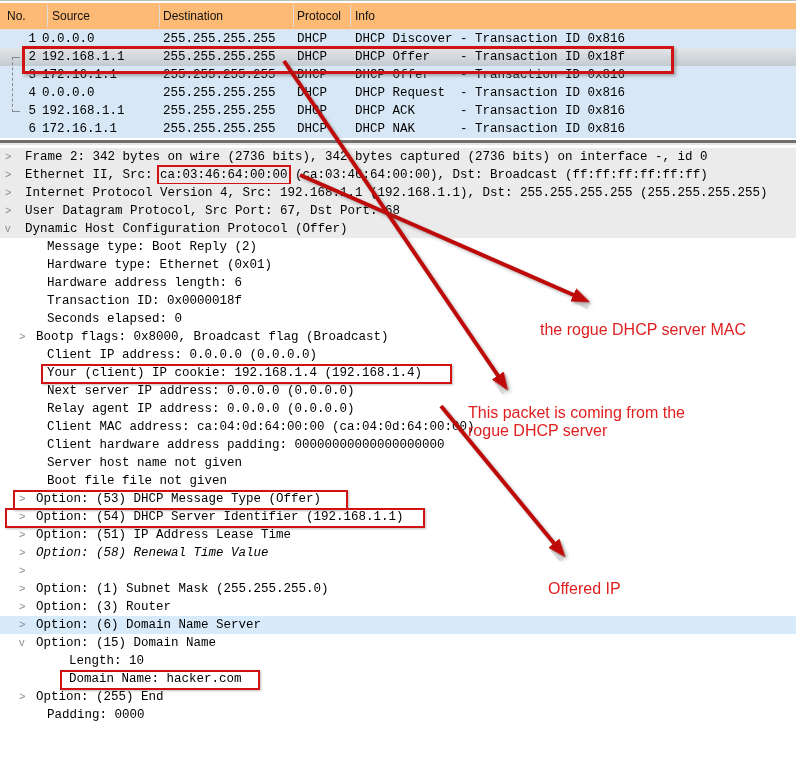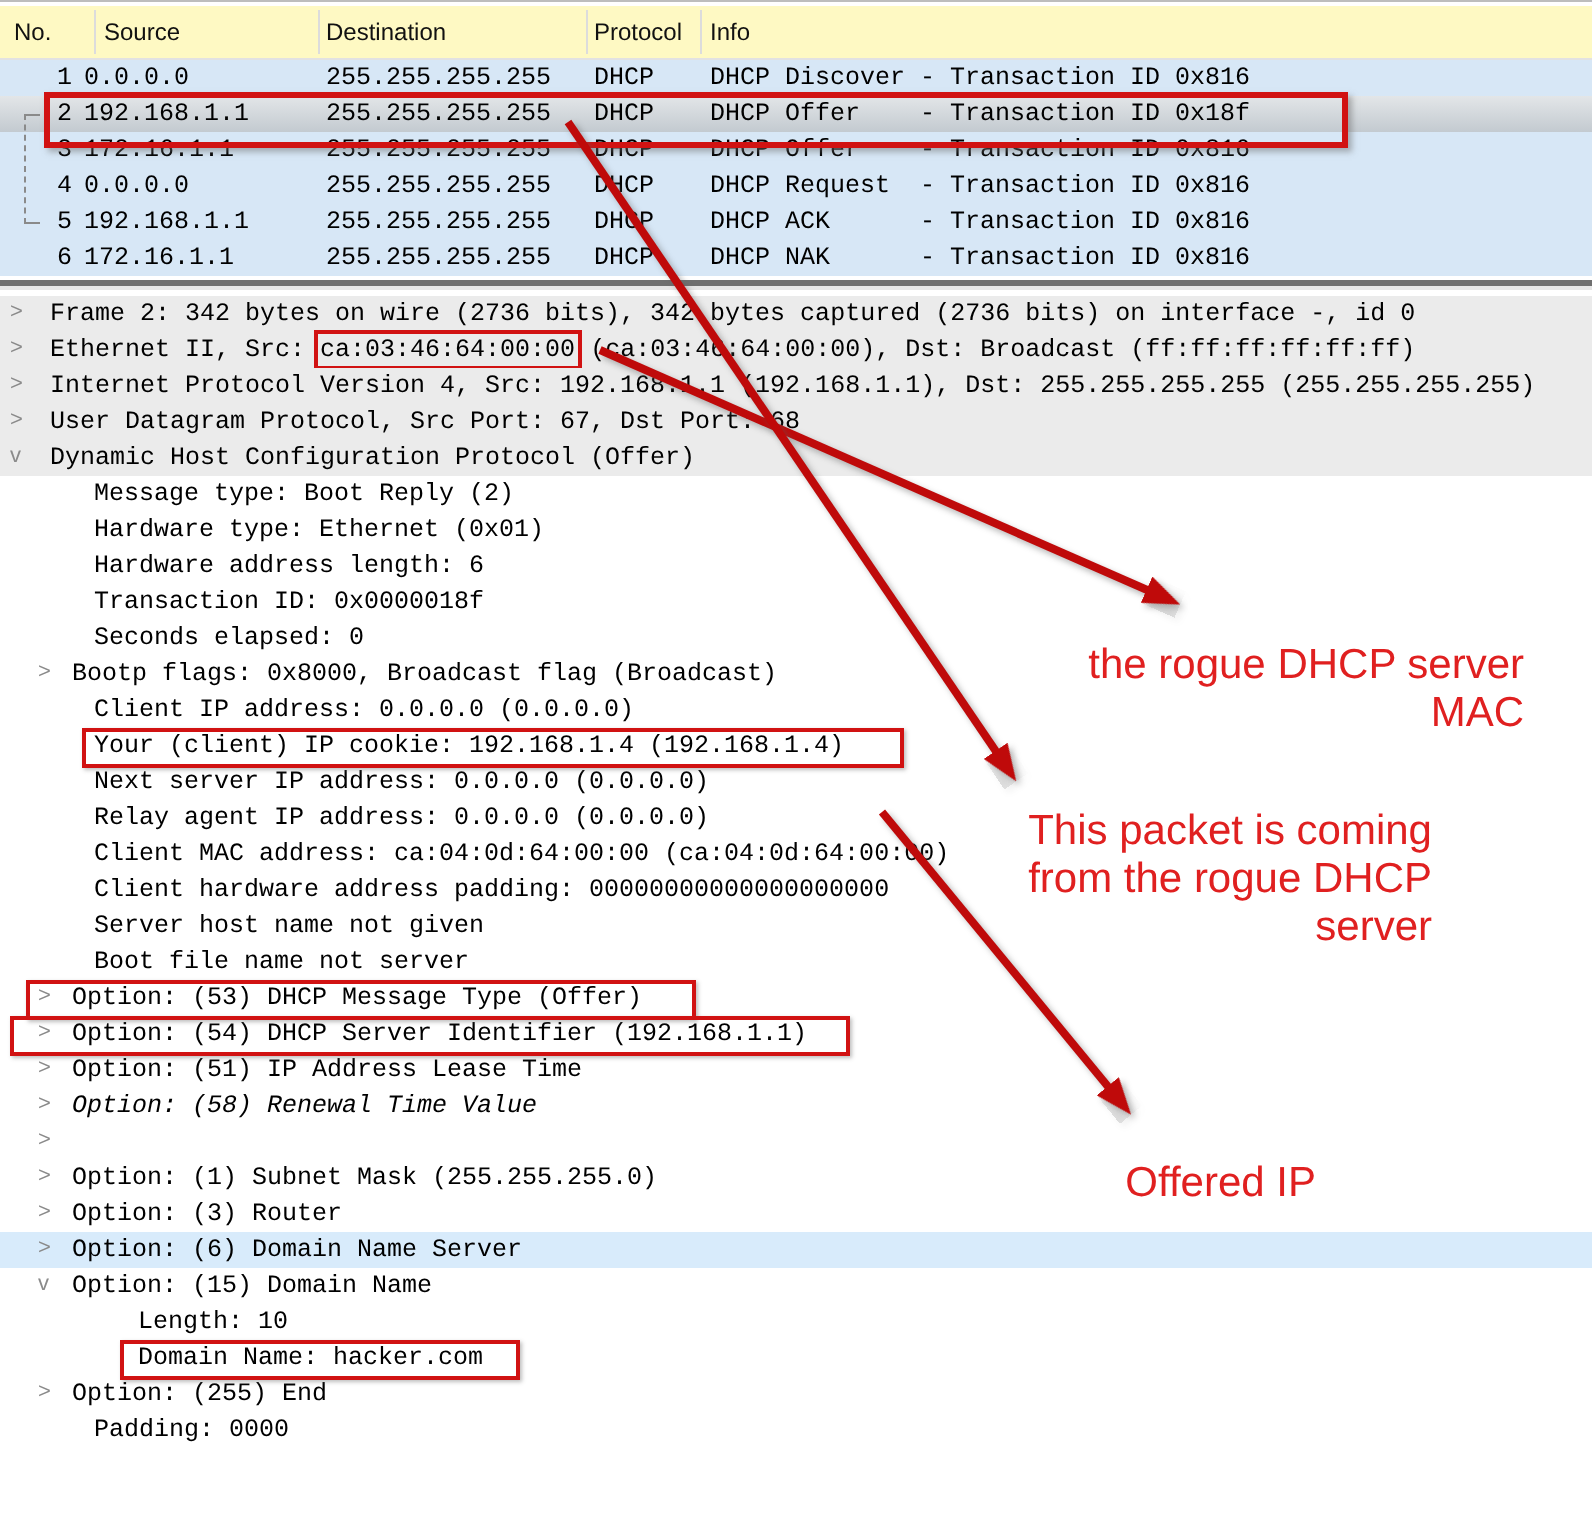--- a/index.html
+++ b/index.html
@@ -1,20 +1,20 @@
 <!DOCTYPE html>
 <html><head>
 <meta charset="utf-8">
 <style>
   html,body{margin:0;padding:0;background:#fff;}
   .screen{position:relative;width:796px;height:768px;background:#ffffff;overflow:hidden;
           font-family:"Liberation Mono","DejaVu Sans Mono",monospace;border-top:1px solid #bdbdbd;}
 
   
-  .phead{position:absolute;top:2px;left:0;width:796px;height:26px;background:#fef9c3;
+  .phead{position:absolute;top:2px;left:0;width:796px;height:26px;background:#fdba74;
          border-bottom:1px solid #e2e2e2;font-family:"Liberation Sans",sans-serif;
          font-size:12px;color:#111;}
   .phead .hcell{position:absolute;top:6px;}
   .h-no{left:7px}.h-src{left:52px}.h-dst{left:163px}.h-proto{left:297px}.h-info{left:355px}
   .hsep{position:absolute;top:2px;height:22px;width:1px;background:#dcdcdc;}
   .s1{left:47px}.s2{left:159px}.s3{left:293px}.s4{left:350px}
 
   .prows{position:absolute;top:29px;left:0;width:796px;}
   .prow{position:relative;height:18px;background:#d7e7f6;}
   .prow.selected{background:linear-gradient(#e3e6e8,#c3cad0);}
@@ -41,21 +41,21 @@
   .drow.hl{background:#d8ebfb;}
   .exp{position:absolute;top:2px;color:#8a8a8a;font-size:11px;
        font-family:"Liberation Sans",sans-serif;}
   .dtext{position:absolute;top:2px;white-space:pre;}
   .iredbox{outline:2px solid #d11212;outline-offset:1px;}
   .rowbox{position:absolute;top:0;height:16px;border:2px solid #d11212;
           box-shadow:1px 1px 2px rgba(110,110,110,.45);z-index:4;}
 
   
   .ann{position:absolute;font-family:"Liberation Sans",sans-serif;color:#e02020;
-       font-size:21px;line-height:1.15;text-align:right;z-index:8;}
+       font-size:16px;line-height:1.15;text-align:left;z-index:8;}
   .ann-mac{left:540px;top:320px;width:222px;}
   .ann-packet{left:468px;top:403px;width:248px;}
   .ann-offered{left:548px;top:579px;width:110px;}
 
   .arrows{position:absolute;left:0;top:0;width:796px;height:768px;z-index:7;pointer-events:none;}
   .arrows path, .arrows line{filter:drop-shadow(2px 2px 1.5px rgba(90,90,90,.45));}
 </style>
 </head>
 <body>
 
@@ -180,21 +180,21 @@
       <div class="drow">
         <span class="dtext" style="left: 47px;">Client MAC address: ca:04:0d:64:00:00 (ca:04:0d:64:00:00)</span>
       </div>
       <div class="drow">
         <span class="dtext" style="left: 47px;">Client hardware address padding: 00000000000000000000</span>
       </div>
       <div class="drow">
         <span class="dtext" style="left: 47px;">Server host name not given</span>
       </div>
       <div class="drow">
-        <span class="dtext" style="left: 47px;">Boot file name not server</span>
+        <span class="dtext" style="left: 47px;">Boot file file not given</span>
       </div>
       <div class="drow">
         <span class="exp" style="left: 19px;">&gt;</span>
         <span class="dtext" style="left: 36px;">Option: (53) DHCP Message Type (Offer)</span>
         <div class="rowbox" style="left: 13px; width: 331px;"></div>
       </div>
       <div class="drow">
         <span class="exp" style="left: 19px;">&gt;</span>
         <span class="dtext" style="left: 36px;">Option: (54) DHCP Server Identifier (192.168.1.1)</span>
         <div class="rowbox" style="left: 5px; width: 416px;"></div>

